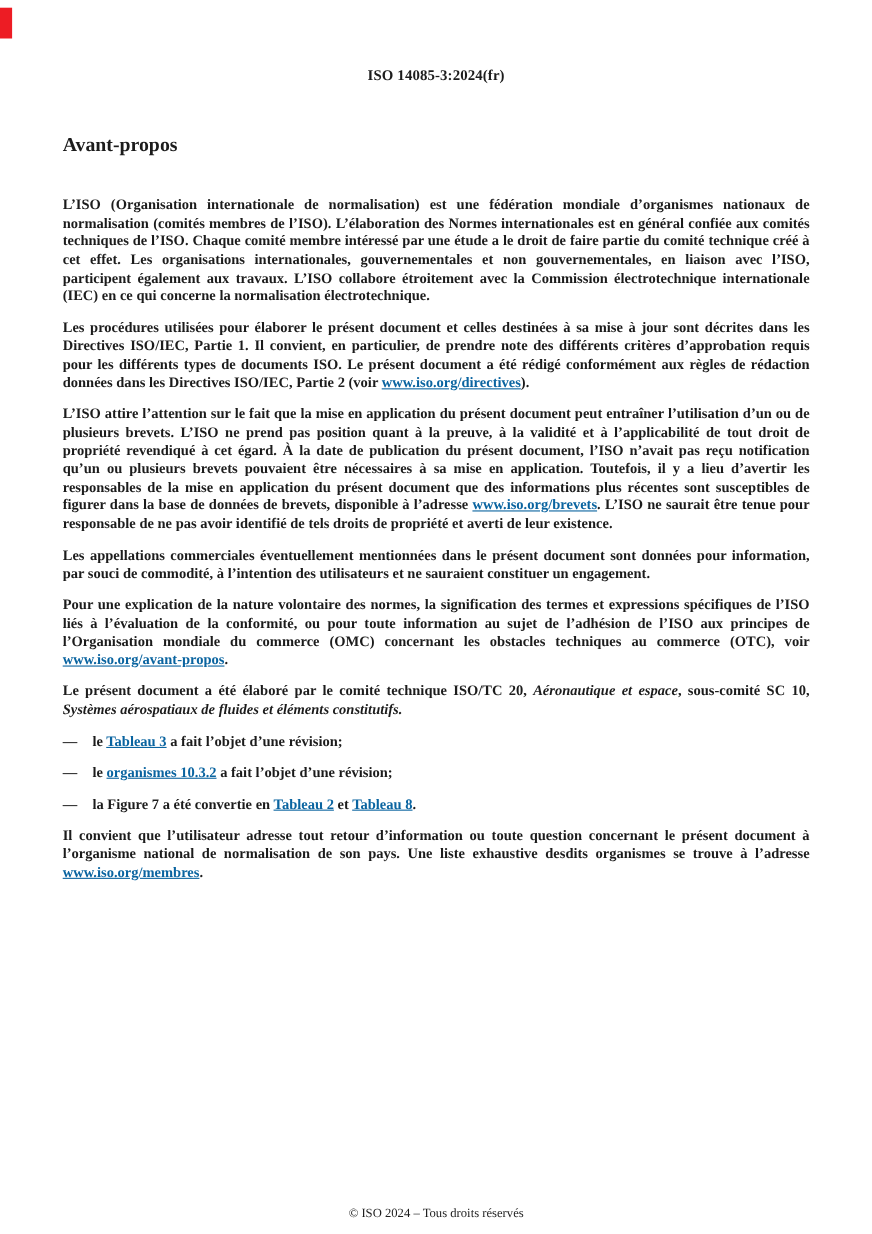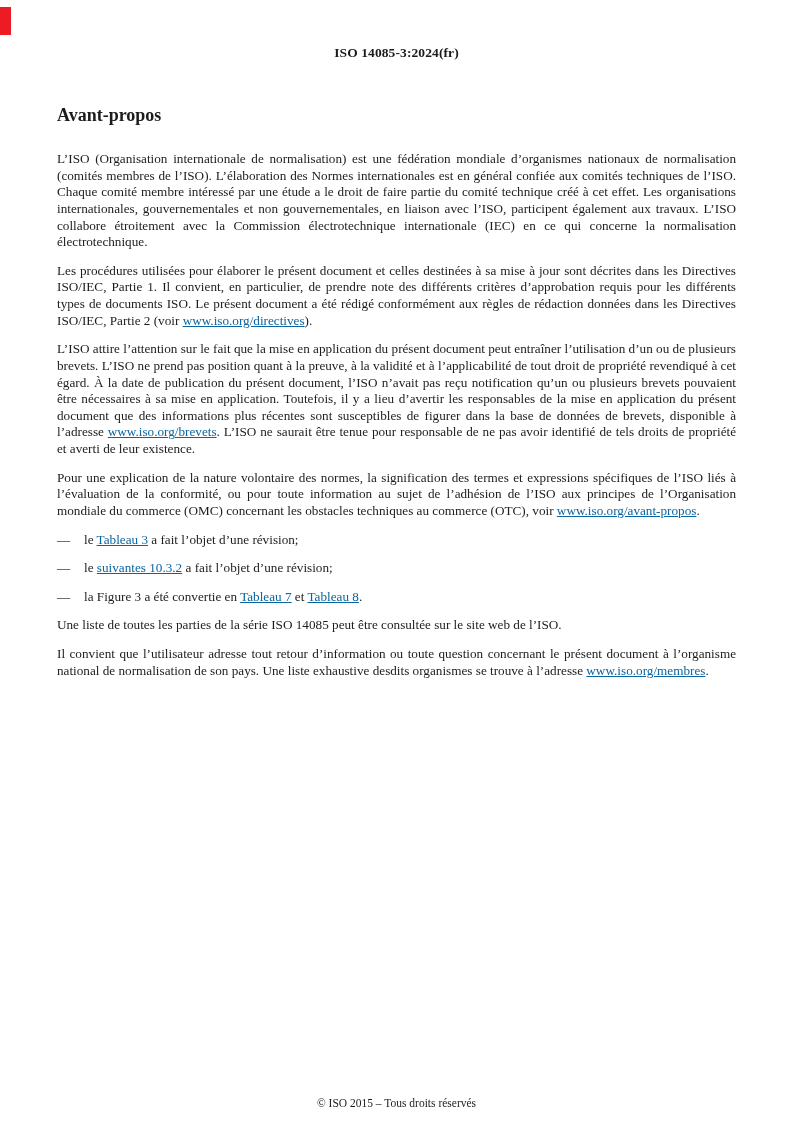--- a/index.html
+++ b/index.html
@@ -6,41 +6,41 @@
   html, body { background: #ffffff; }
   body {
     width: 793px;
     height: 1122px;
     position: relative;
     overflow: hidden;
     font-family: "Liberation Serif", serif;
     color: #1c1c1c;
     -webkit-font-smoothing: antialiased;
   }
-  .page { position: absolute; inset: 0; padding: 0 57px; border-radius: 31px; }
+  .page { position: absolute; inset: 0; padding: 16px 57px; border-radius: 31px; }
   .edge-marker {
     position: absolute;
     left: 0; top: 7px;
     width: 11px; height: 28px;
     background: var(--marker-color, #ED1C24);
   }
   .doc-header {
     padding-top: 45px;
     text-align: center;
     font-weight: bold;
     font-size: 13.5px;
     letter-spacing: 0.1px;
   }
   .title {
     margin-top: 44px;
     font-size: 18px;
     font-weight: bold;
     font-family: "Liberation Serif", serif;
   }
-  .body-text { margin-top: 25px; }
+  .body-text { margin-top: 36px; font-weight: bold; }
   .para {
     font-size: 13.2px;
     line-height: 1.26;
     text-align: justify;
     margin-bottom: 12px;
   }
   a.doc-link {
     color: var(--link-color, #0A64A0);
     text-decoration: underline;
     cursor: pointer;
@@ -72,38 +72,39 @@
   <div class="edge-marker"></div>
 
   <div class="doc-header">ISO 14085-3:2024(fr)</div>
 
   <h1 class="title">Avant-propos</h1>
 
   <div class="body-text">
     <p class="para"><span>L’ISO (Organisation internationale de normalisation) est une fédération mondiale d’organismes nationaux de normalisation (comités membres de l’ISO). L’élaboration des Normes internationales est en général confiée aux comités techniques de l’ISO. Chaque comité membre intéressé par une étude a le droit de faire partie du comité technique créé à cet effet. Les organisations internationales, gouvernementales et non gouvernementales, en liaison avec l’ISO, participent également aux travaux. L’ISO collabore étroitement avec la Commission électrotechnique internationale (IEC) en ce qui concerne la normalisation électrotechnique.</span></p>
     <p class="para"><span>Les procédures utilisées pour élaborer le présent document et celles destinées à sa mise à jour sont décrites dans les Directives ISO/IEC, Partie 1. Il convient, en particulier, de prendre note des différents critères d’approbation requis pour les différents types de documents ISO. Le présent document a été rédigé conformément aux règles de rédaction données dans les Directives ISO/IEC, Partie 2 (voir </span><a href="#" class="doc-link">www.iso.org/directives</a><span>).</span></p>
     <p class="para"><span>L’ISO attire l’attention sur le fait que la mise en application du présent document peut entraîner l’utilisation d’un ou de plusieurs brevets. L’ISO ne prend pas position quant à la preuve, à la validité et à l’applicabilité de tout droit de propriété revendiqué à cet égard. À la date de publication du présent document, l’ISO n’avait pas reçu notification qu’un ou plusieurs brevets pouvaient être nécessaires à sa mise en application. Toutefois, il y a lieu d’avertir les responsables de la mise en application du présent document que des informations plus récentes sont susceptibles de figurer dans la base de données de brevets, disponible à l’adresse </span><a href="#" class="doc-link">www.iso.org/brevets</a><span>. L’ISO ne saurait être tenue pour responsable de ne pas avoir identifié de tels droits de propriété et averti de leur existence.</span></p>
+    <p class="para"><span>Les appellations commerciales éventuellement mentionnées dans le présent document sont données pour information, par souci de commodité, à l’intention des utilisateurs et ne sauraient constituer un engagement.</span></p>
     <p class="para"><span>Pour une explication de la nature volontaire des normes, la signification des termes et expressions spécifiques de l’ISO liés à l’évaluation de la conformité, ou pour toute information au sujet de l’adhésion de l’ISO aux principes de l’Organisation mondiale du commerce (OMC) concernant les obstacles techniques au commerce (OTC), voir </span><a href="#" class="doc-link">www.iso.org/avant-propos</a><span>.</span></p>
+    <p class="para"><span>Le présent document a été élaboré par le comité technique ISO/TC 20, </span><em>Aéronautique et espace</em><span>, sous-comité SC 10, </span><em>Systèmes aérospatiaux de fluides et éléments constitutifs.</em></p>
 
     <div class="list">
       <div class="list-item">
         <span class="dash">—</span>
         <span class="li-text"><span>le </span><a href="#" class="doc-link">Tableau 3</a><span> a fait l’objet d’une révision;</span></span>
       </div>
       <div class="list-item">
         <span class="dash">—</span>
-        <span class="li-text"><span>le </span><a href="#" class="doc-link">suivantes 10.3.2</a><span> a fait l’objet d’une révision;</span></span>
+        <span class="li-text"><span>le </span><a href="#" class="doc-link">organismes 10.3.2</a><span> a fait l’objet d’une révision;</span></span>
       </div>
       <div class="list-item">
         <span class="dash">—</span>
-        <span class="li-text"><span>la Figure 3 a été convertie en </span><a href="#" class="doc-link">Tableau 7</a><span> et </span><a href="#" class="doc-link">Tableau 8</a><span>.</span></span>
+        <span class="li-text"><span>la Figure 7 a été convertie en </span><a href="#" class="doc-link">Tableau 2</a><span> et </span><a href="#" class="doc-link">Tableau 8</a><span>.</span></span>
       </div>
     </div>
 
-    <p class="para"><span>Une liste de toutes les parties de la série ISO 14085 peut être consultée sur le site web de l’ISO.</span></p>
     <p class="para"><span>Il convient que l’utilisateur adresse tout retour d’information ou toute question concernant le présent document à l’organisme national de normalisation de son pays. Une liste exhaustive desdits organismes se trouve à l’adresse </span><a href="#" class="doc-link">www.iso.org/membres</a><span>.</span></p>
   </div>
 
   <div class="footer">
-    <div class="copyright">© ISO 2015 – Tous droits réservés</div>
+    <div class="copyright">© ISO 2024 – Tous droits réservés</div>
   </div>
 
 </div>
 
 </body></html>

